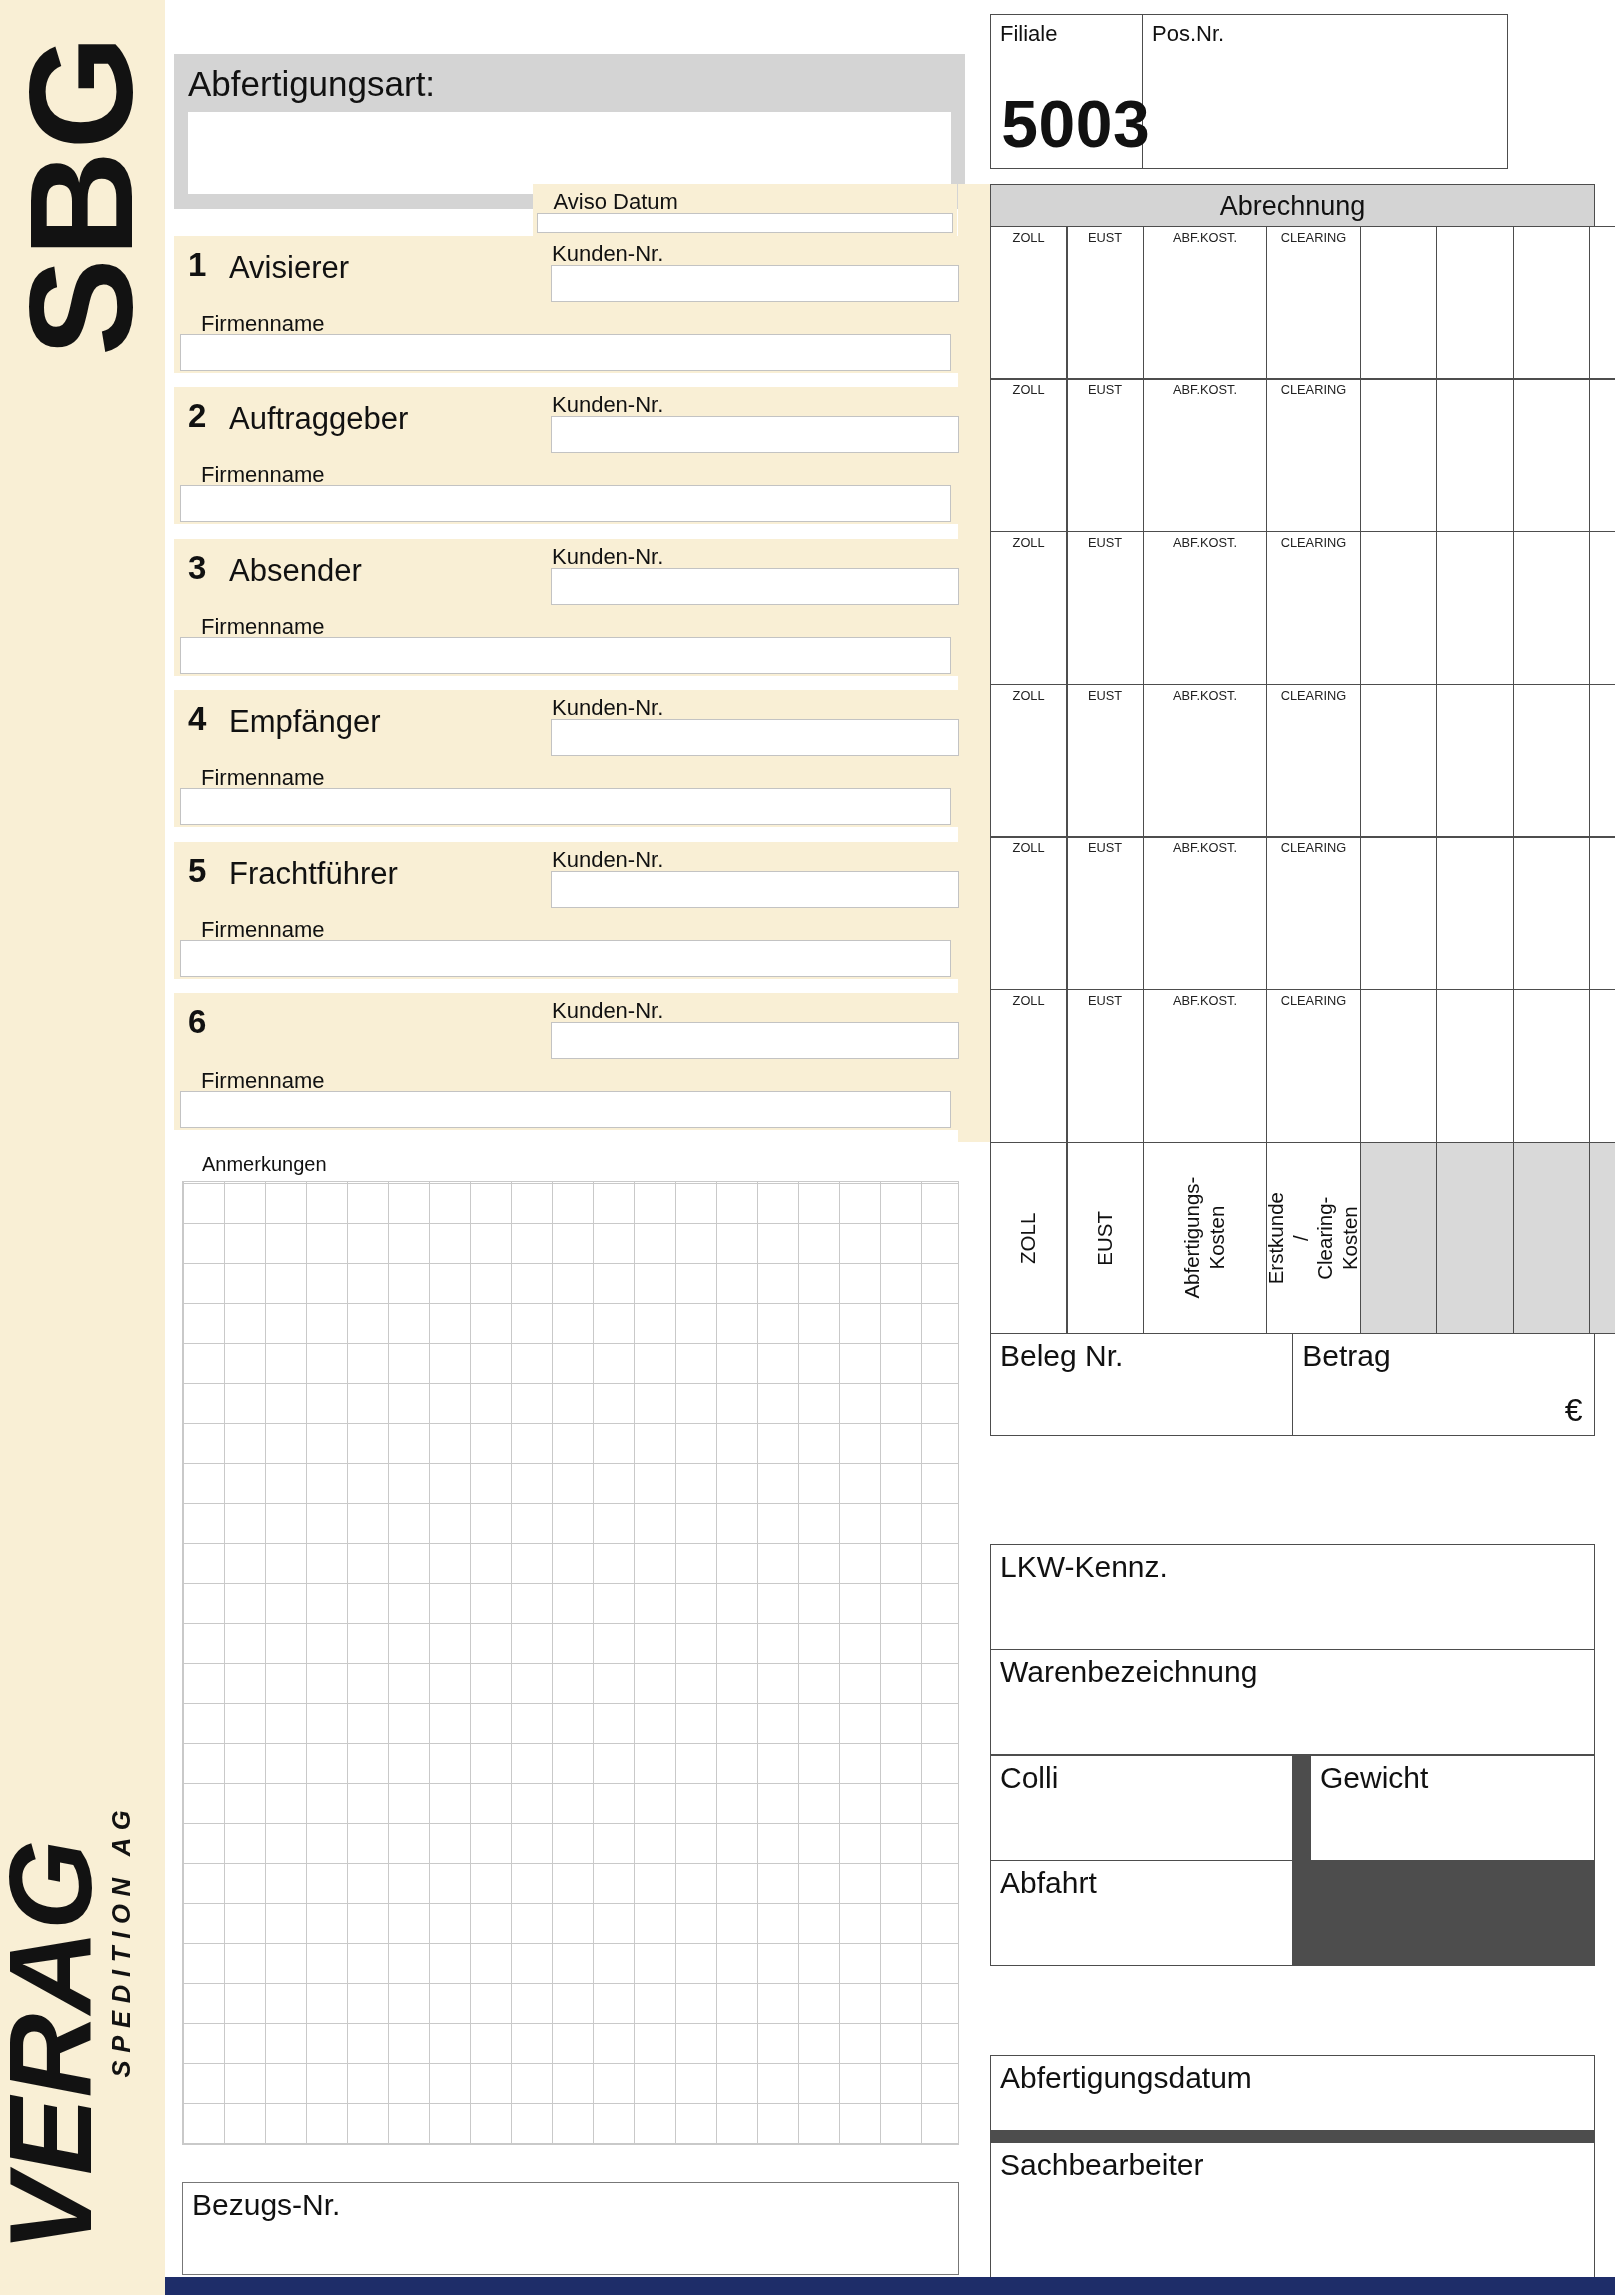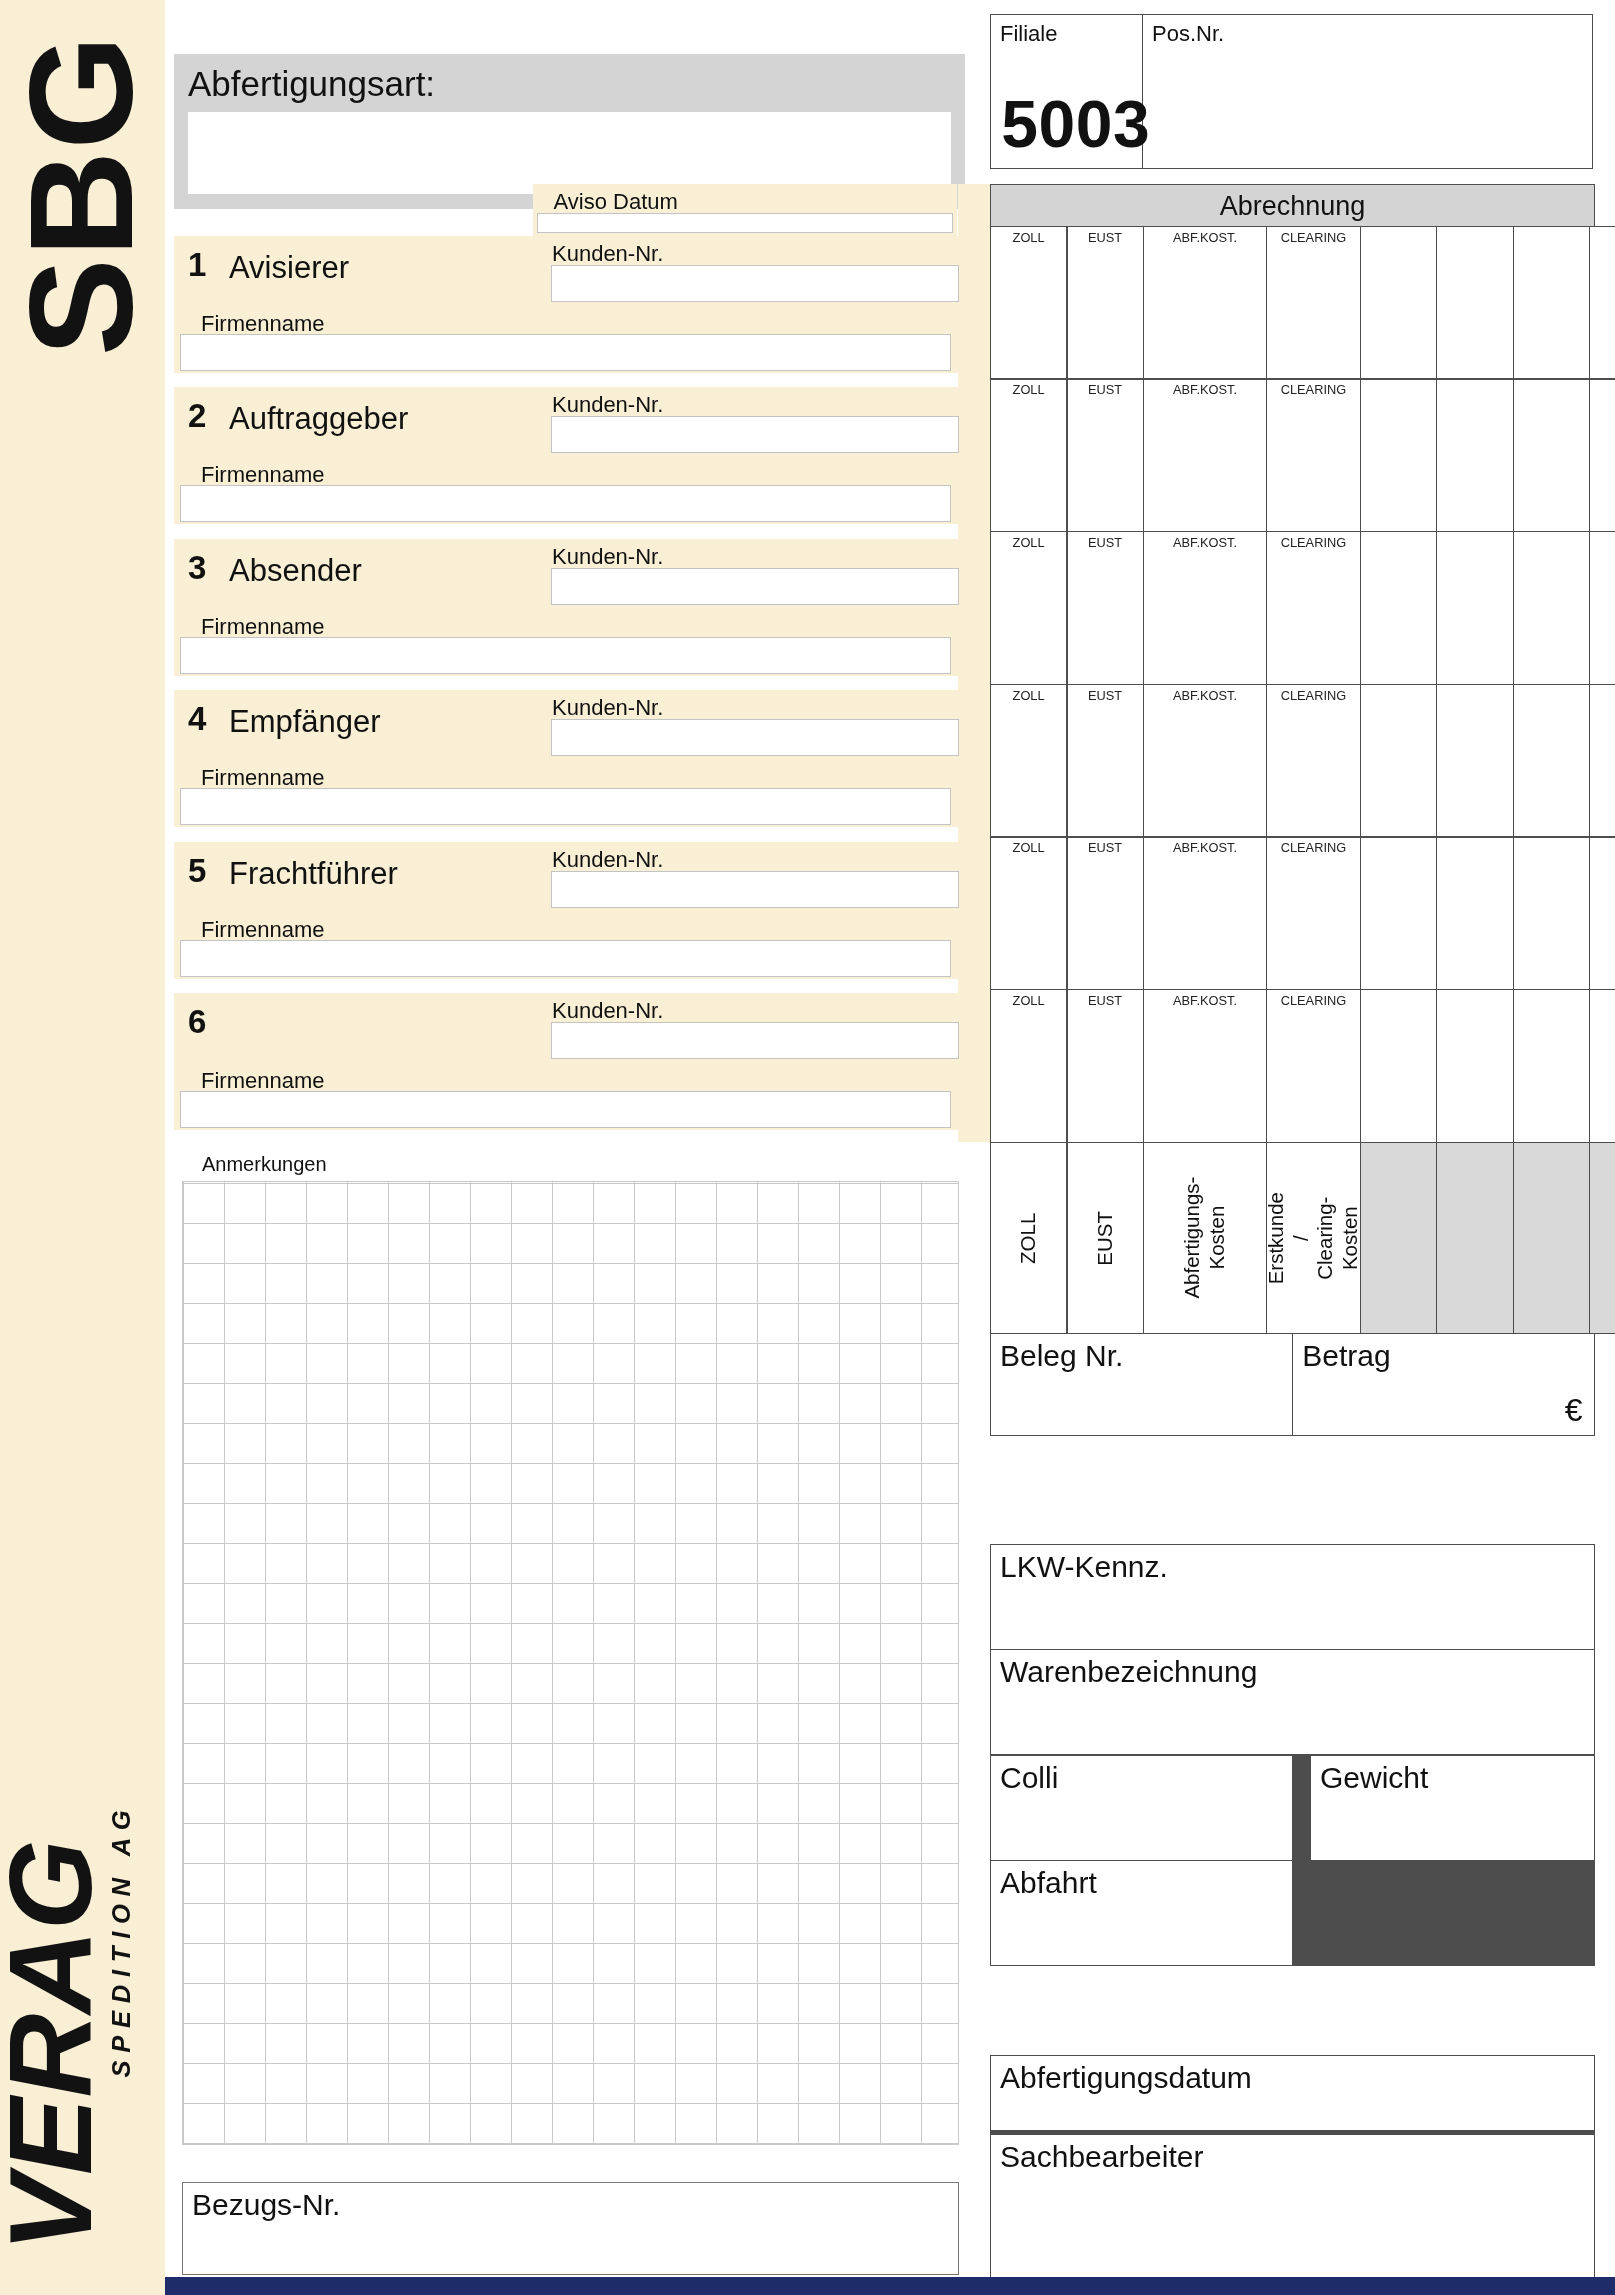--- a/index.html
+++ b/index.html
@@ -22,21 +22,21 @@
   .verag>span{font-size:116px;font-weight:900;font-style:italic;color:#121212;}
   .verag-sub{left:100px;top:1809px;width:42px;height:262px;}
   .verag-sub>span{font-size:25.6px;font-weight:700;font-style:italic;letter-spacing:7.7px;color:#121212;}
 
   
   .abf-box{left:174px;top:14px;width:791px;height:155px;background:var(--header-gray,#d4d4d4);margin-top:40px;}
   .abf-label{position:absolute;left:14px;top:10.2px;font-size:35px;}
   .abf-input{position:absolute;left:14px;right:14px;top:58px;bottom:15.3px;background:#fff;}
 
   
-  .filiale-group{left:990px;top:14px;width:603px;height:155px;border:1.9px solid var(--border-dark,#4d4d4d);background:#fff;display:flex;box-sizing:border-box;}
+  .filiale-group{left:990px;top:14px;width:518px;height:155px;border:1.9px solid var(--border-dark,#4d4d4d);background:#fff;display:flex;box-sizing:border-box;}
   .filiale-cell{width:151px;border-right:1.9px solid var(--border-dark,#4d4d4d);position:relative;}
   .posnr-cell{flex:1;position:relative;}
   .small-label{position:absolute;left:9px;top:6.4px;font-size:22px;}
   .filiale-value{position:absolute;left:10.2px;bottom:6.4px;font-size:66px;font-weight:700;letter-spacing:0.6px;}
 
   
   .aviso-band{left:533px;top:184px;width:424px;height:52px;background:var(--cream,#f9efd5);}
   .aviso-label{position:absolute;left:20.5px;top:5.1px;font-size:22px;}
   .aviso-input{position:absolute;left:3.8px;right:3.8px;top:29px;bottom:2.6px;background:#fff;border:0.6px solid var(--input-border,#c3c3c3);}
 
@@ -75,21 +75,21 @@
   }
 
   
   .ship-group{left:990px;top:1544px;width:605px;height:422px;border:1.9px solid var(--border-dark,#4d4d4d);box-sizing:border-box;background:var(--border-dark,#4d4d4d);display:grid;grid-template-rows:repeat(4,1fr);gap:1.3px;}
   .ship-row{background:#fff;position:relative;}
   .ship-split{display:grid;grid-template-columns:301px 1fr;gap:19px;background:var(--border-dark,#4d4d4d);}
   .ship-split>div{background:#fff;position:relative;}
   .box-label{position:absolute;left:9px;top:5.1px;font-size:30px;}
 
   
-  .proc-group{left:990px;top:2055px;width:605px;height:235px;border:1.9px solid var(--border-dark,#4d4d4d);box-sizing:border-box;background:var(--border-dark,#4d4d4d);display:grid;grid-template-rows:74px 1fr;gap:5px;}
+  .proc-group{left:990px;top:2055px;width:605px;height:235px;border:1.9px solid var(--border-dark,#4d4d4d);box-sizing:border-box;background:var(--border-dark,#4d4d4d);display:grid;grid-template-rows:74px 1fr;gap:13px;}
   .proc-cell{background:#fff;position:relative;}
 
   
   .bezug-box{left:182px;top:2182px;width:777px;height:93px;border:1.3px solid #777;box-sizing:border-box;background:#fff;position:absolute;}
 
   
   .navy-bar{left:165px;top:2277px;width:1451px;height:18.5px;background:var(--navy,#1e2d69);}
 </style>
 </head>
 <body>

